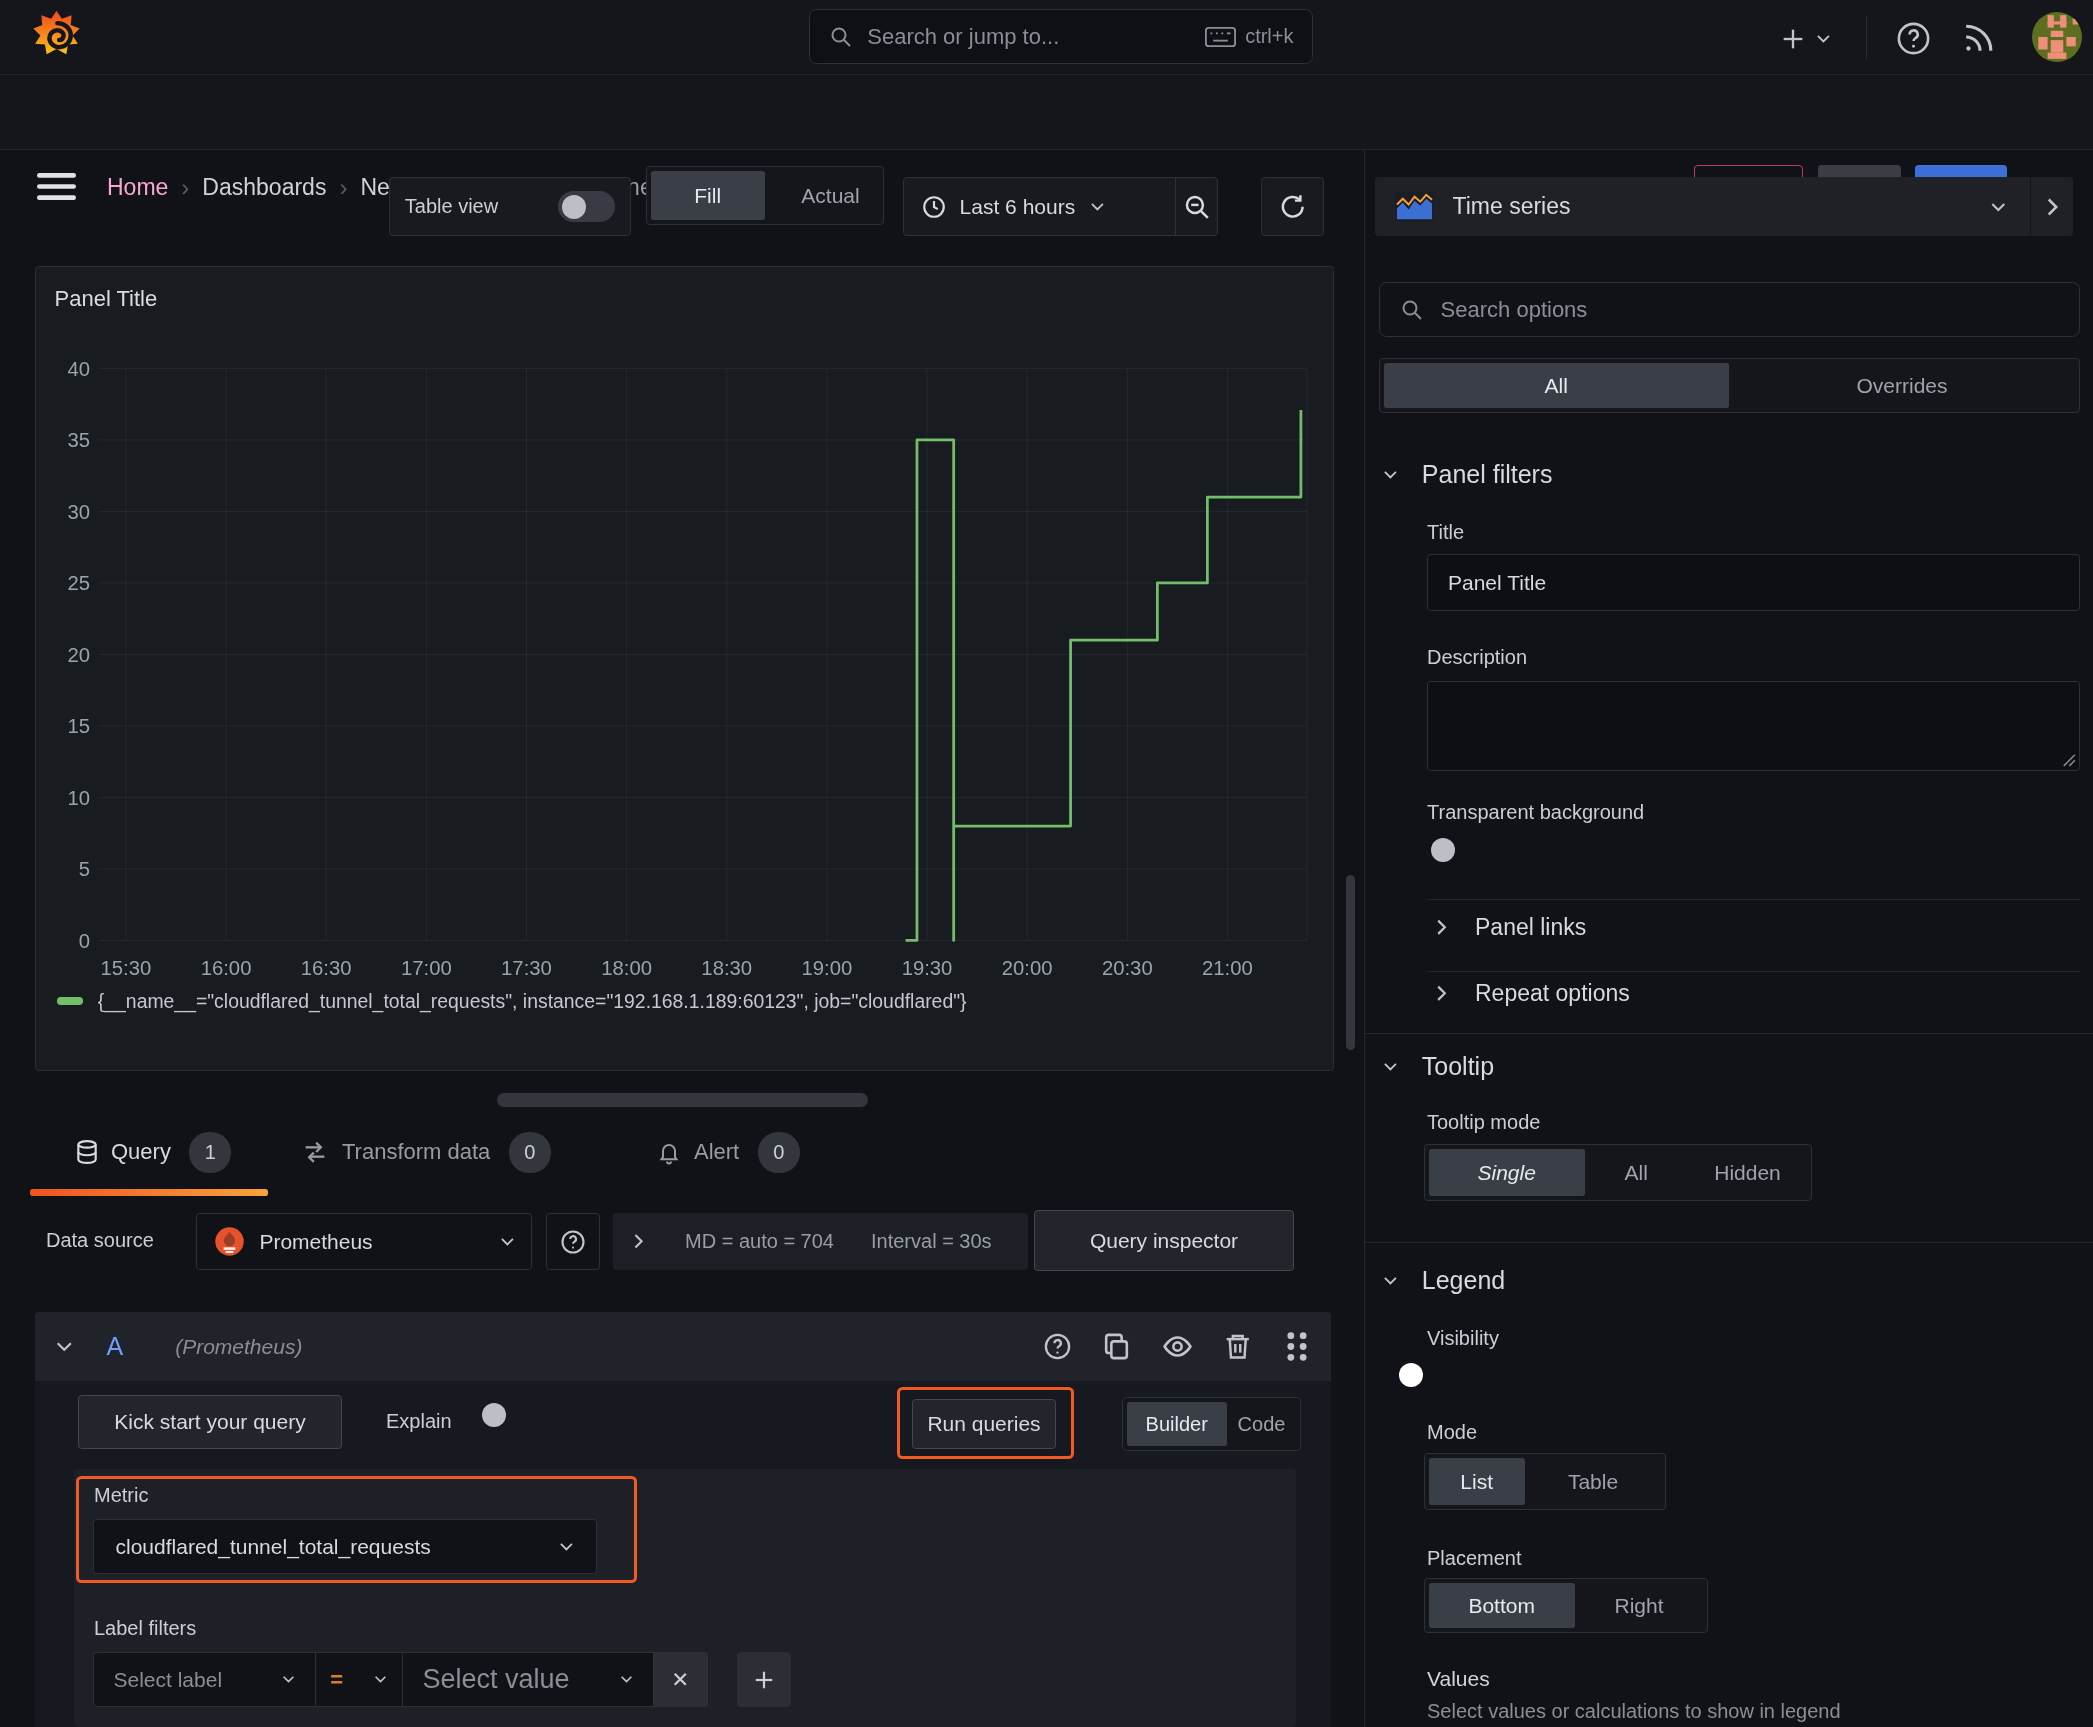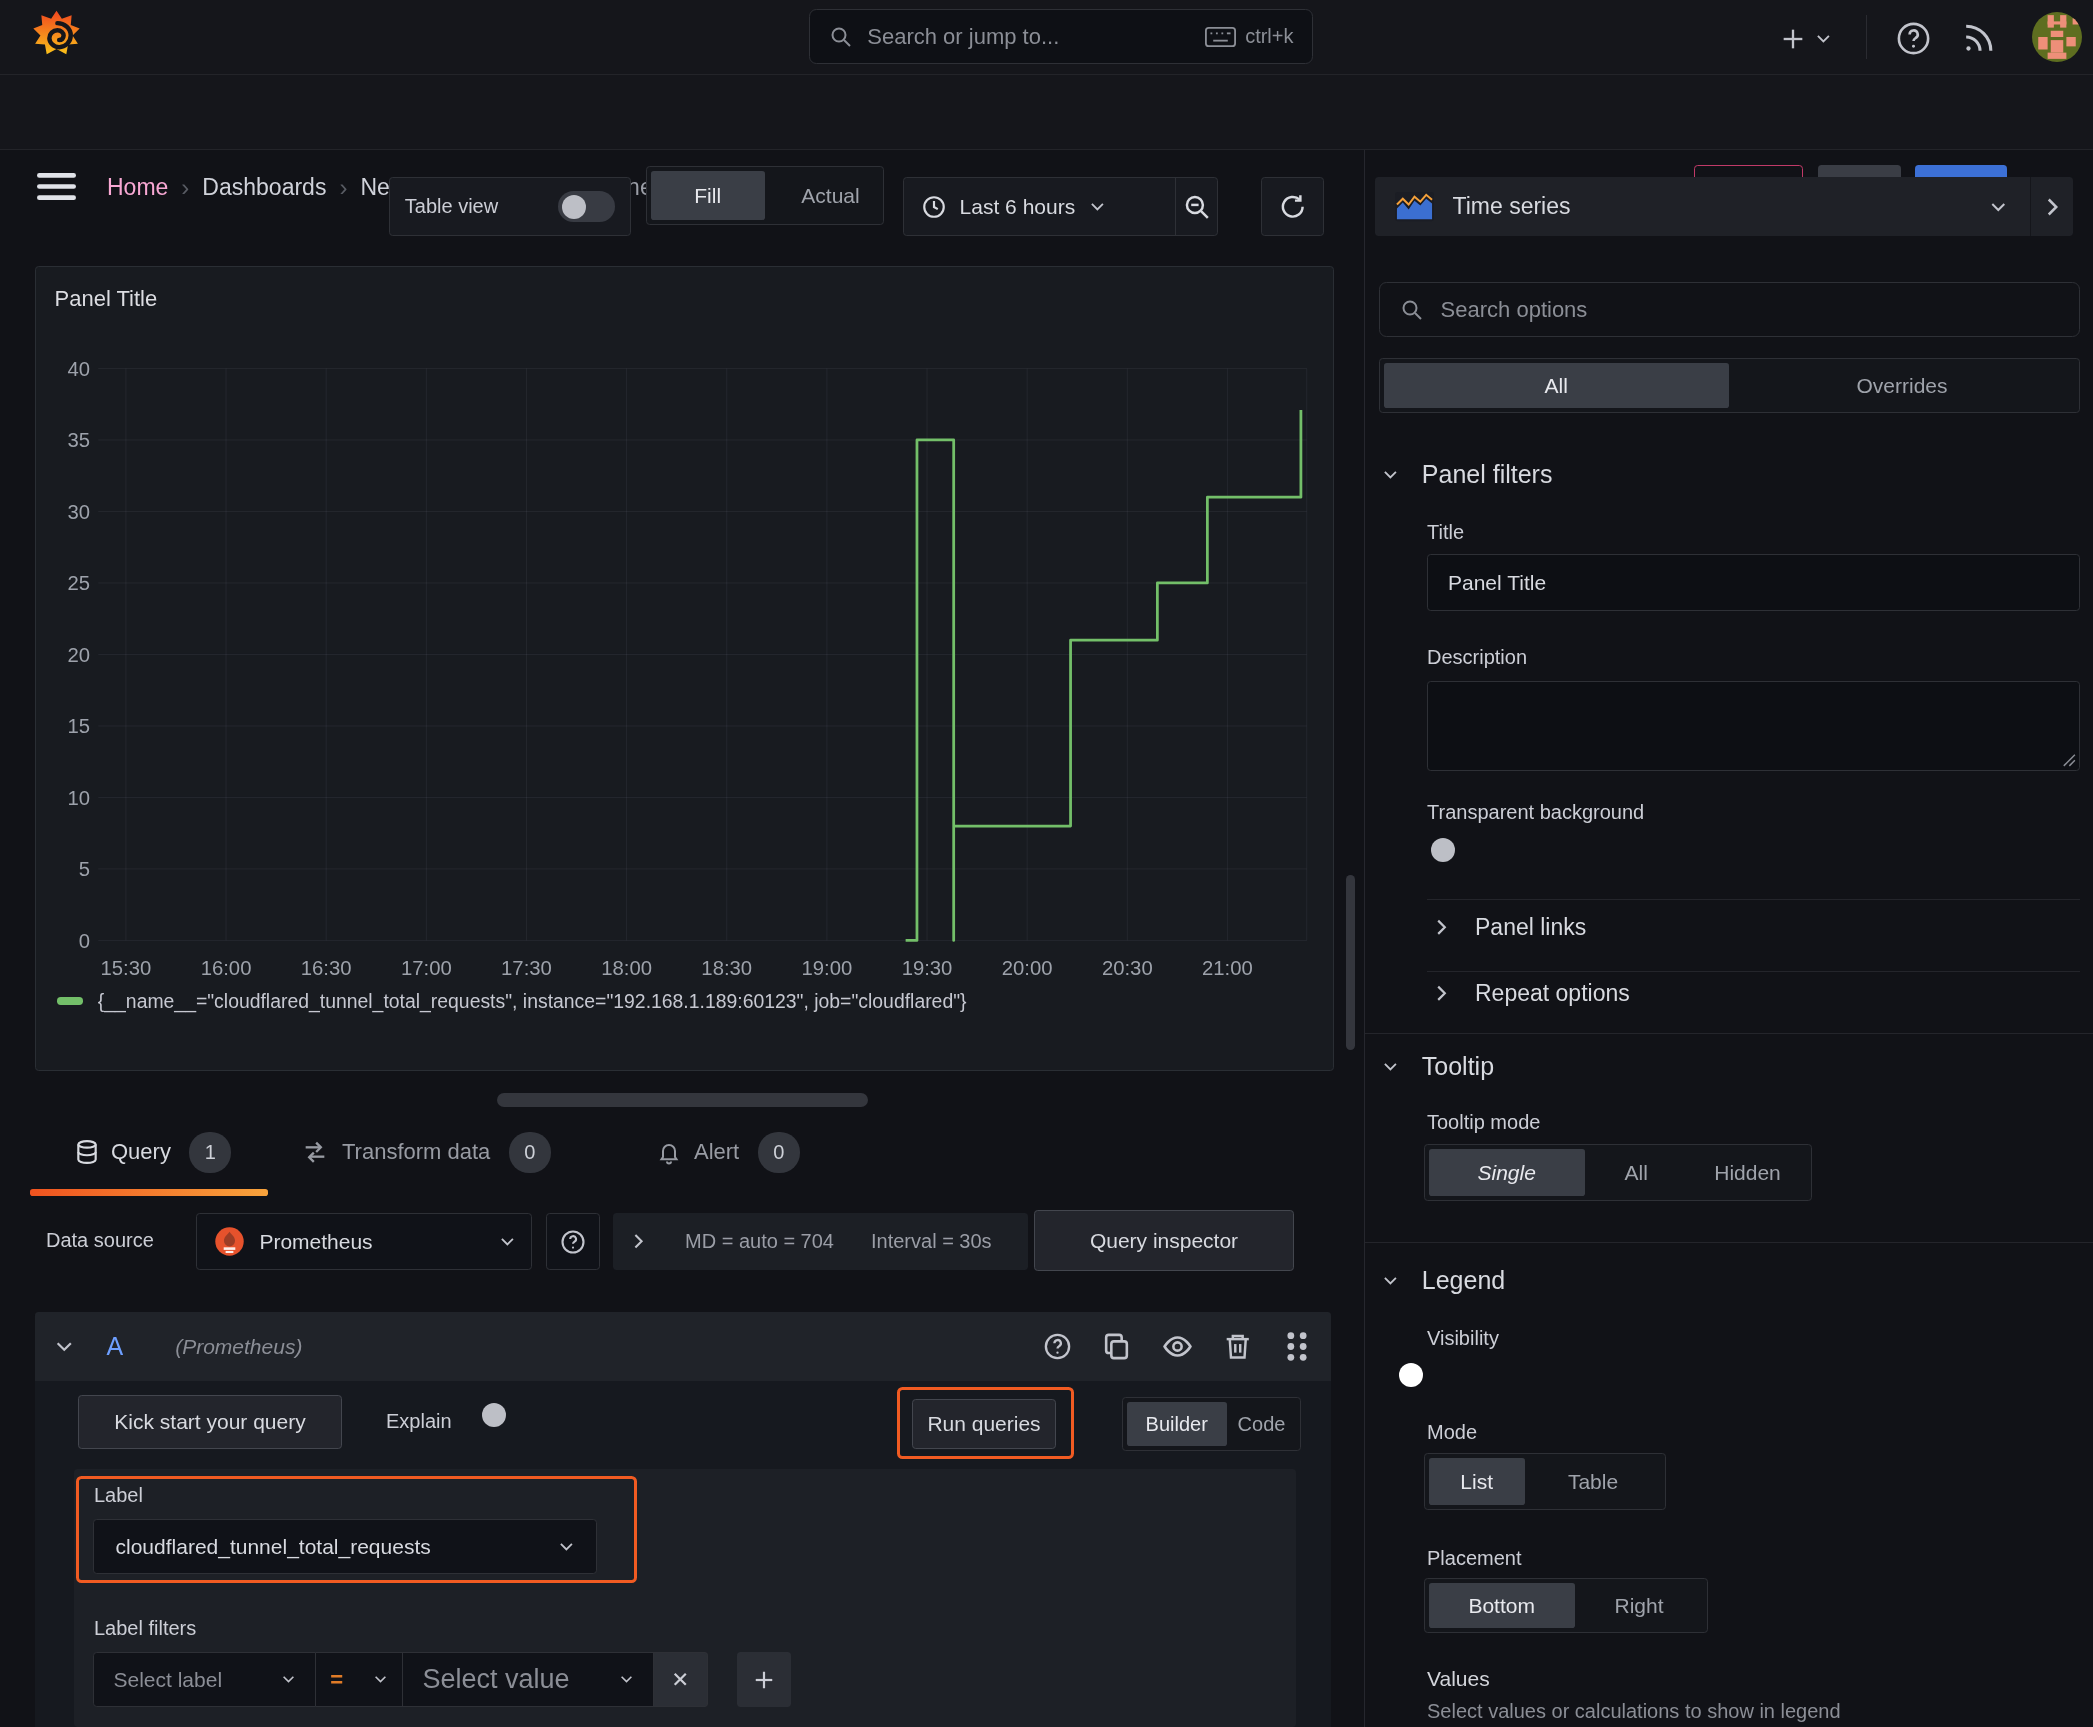--- a/index.html
+++ b/index.html
@@ -391,21 +391,21 @@
   <span class="abs lbl" style="left:351px;top:98px;">Explain</span>
   <span class="abs toggle off" style="left:443px;top:87px;width:59px;height:31px;"><span class="knob"></span></span>
   <div class="abs btn btn-sec" style="left:877px;top:87px;width:144px;height:50px;font-size:21px;">Run queries</div>
   <div class="abs orange-box" style="left:862px;top:75px;width:177px;height:72px;"></div>
   <div class="abs segwrap" style="left:1087px;top:85px;width:179px;height:54px;">
     <div class="seg-on" style="width:100px;font-size:20px;">Builder</div>
     <div class="seg-off" style="flex:1;font-size:20px;">Code</div>
   </div>
   
   <div class="abs" style="left:39px;top:157px;width:1222px;height:258px;background:#1d2026;border-radius:3.7px;">
-    <span class="abs lbl" style="left:20px;top:14.8px;">Label</span>
+    <span class="abs lbl" style="left:20px;top:14.8px;">Metric</span>
     <div class="abs field" style="left:18.5px;top:50px;width:504px;height:55px;padding:0 22px;">
       <span style="font-size:21px;color:#d8dae0;flex:1;">cloudflared_tunnel_total_requests</span>
       <span>
         <svg width="14.8" height="9.2" viewBox="0 0 16 10" fill="none" stroke="#c2c4cc" stroke-width="2">
             <polyline points="2,2 8,8 14,2"></polyline>
           </svg>
       </span>
     </div>
     <div class="abs orange-box" style="left:1.8px;top:7.4px;width:561px;height:107px;"></div>
     <span class="abs lbl" style="left:20px;top:148px;">Label filters</span>

